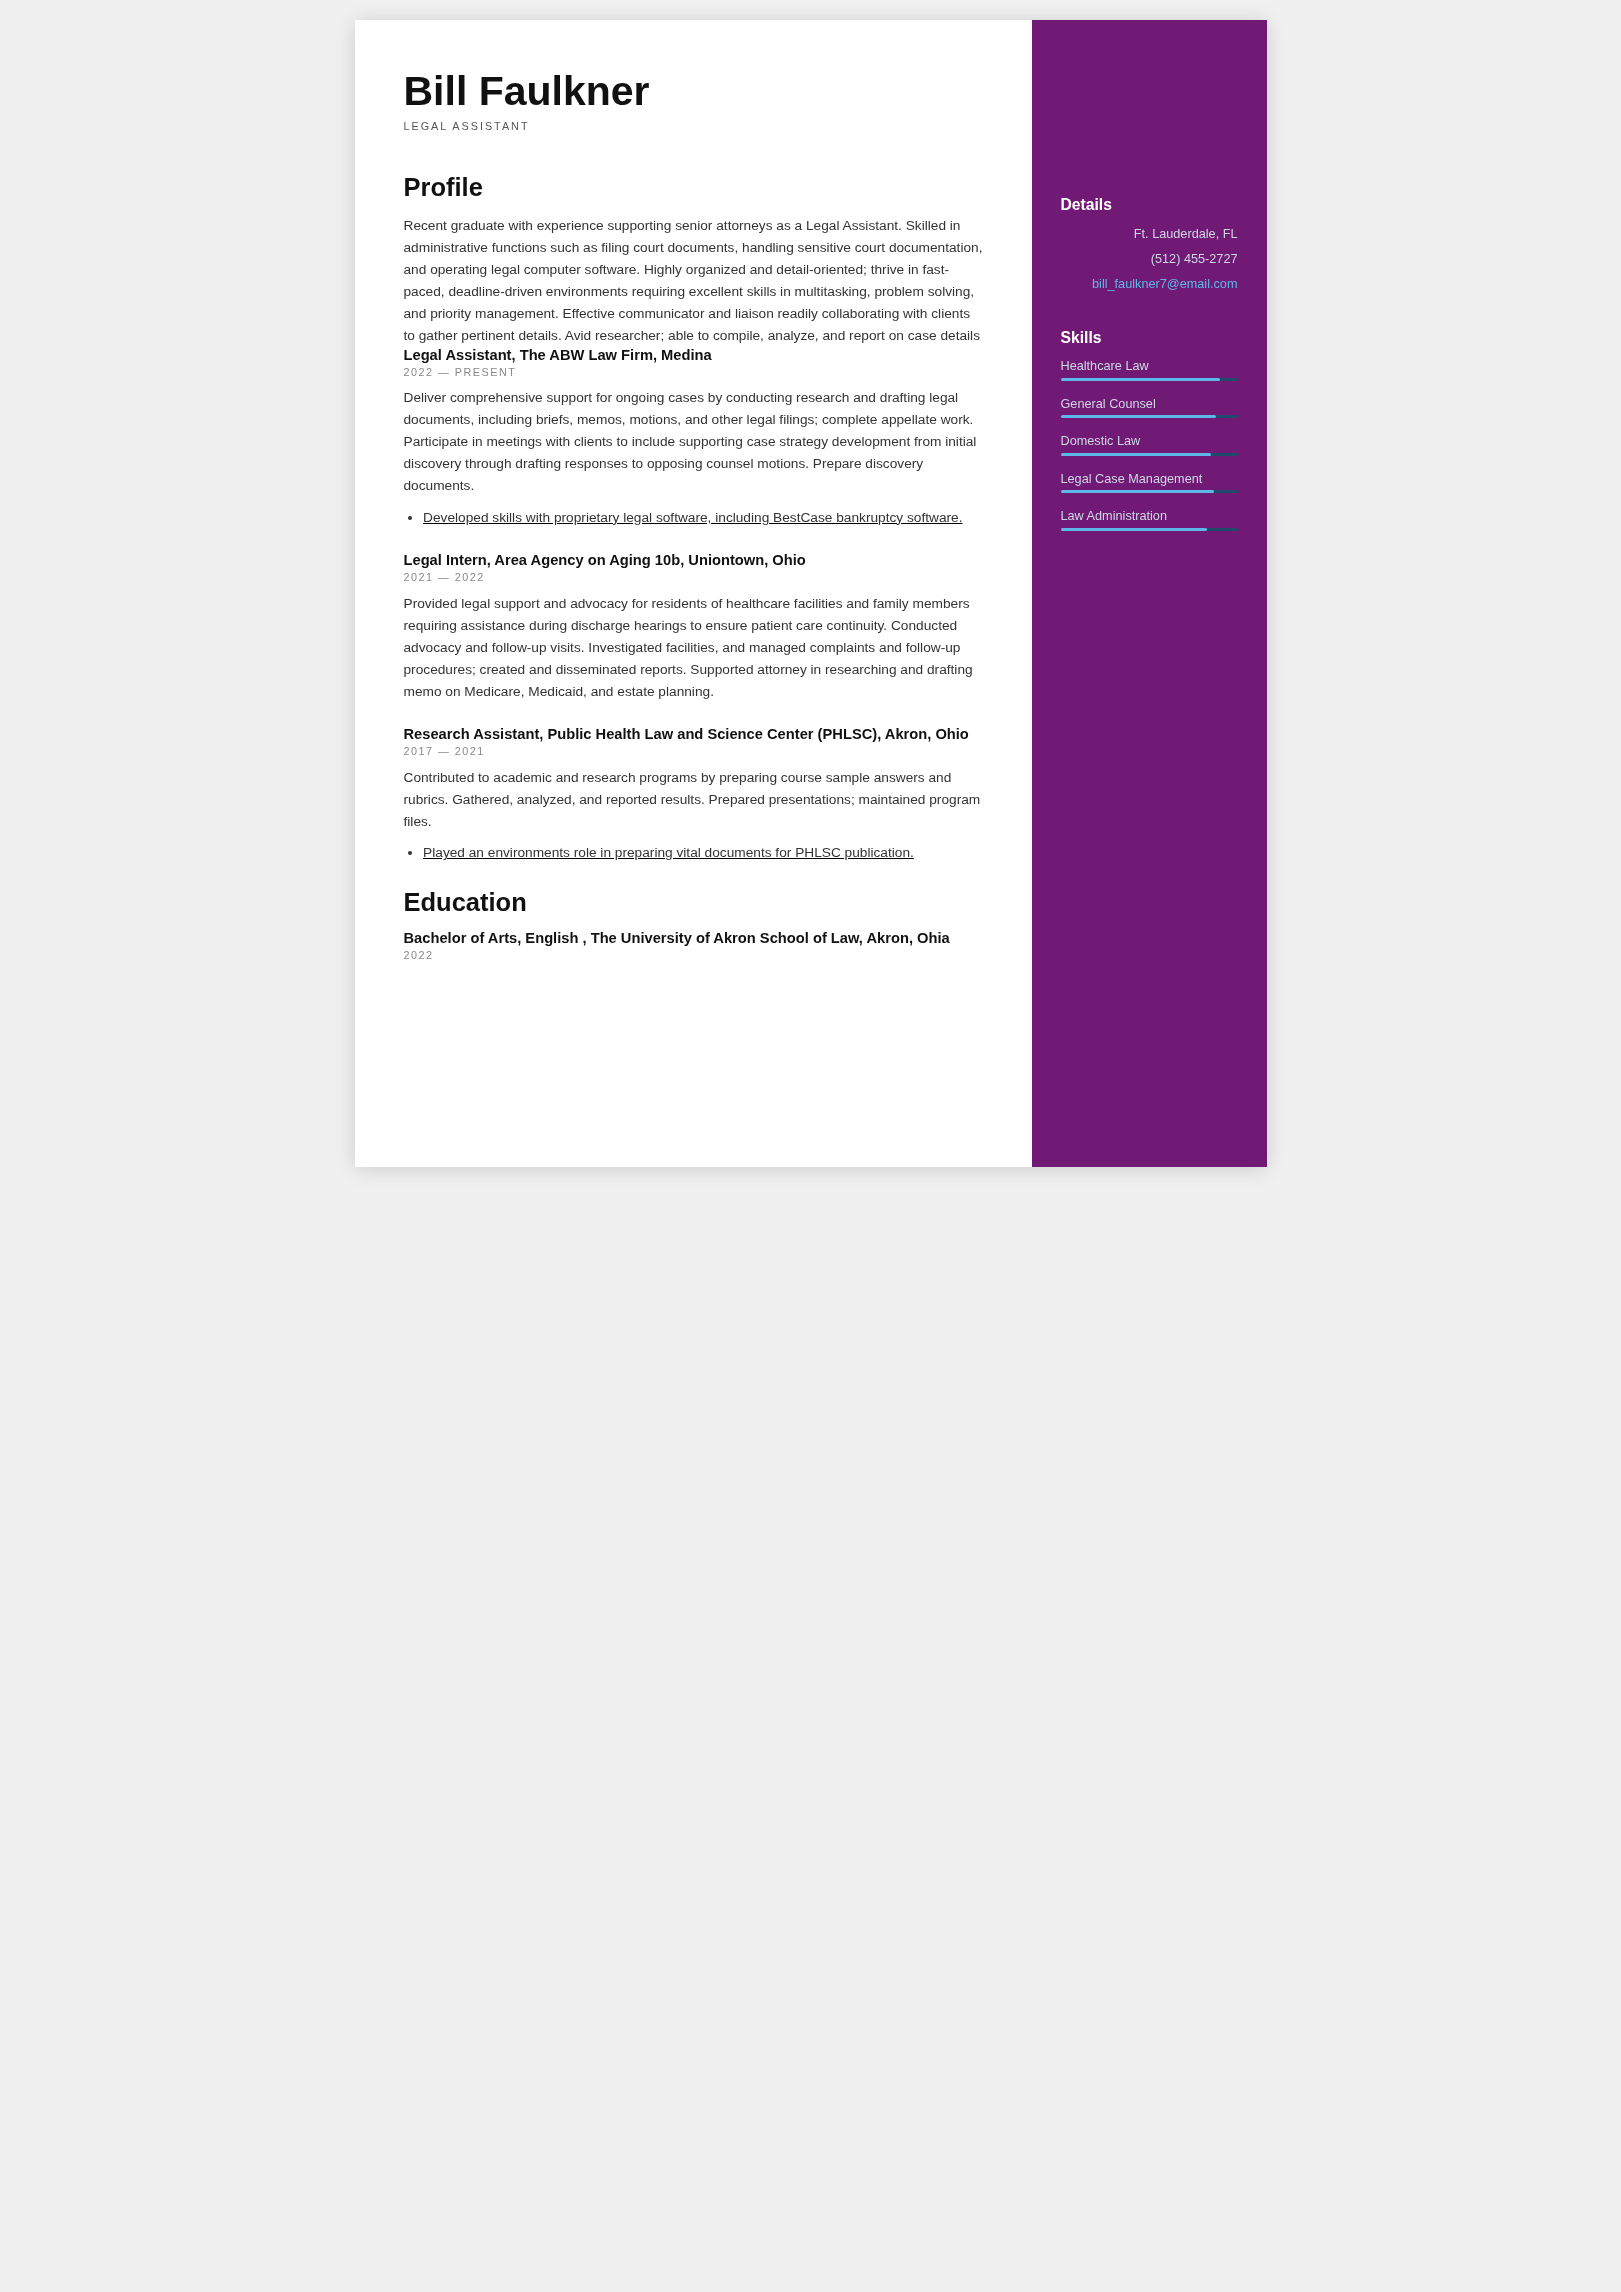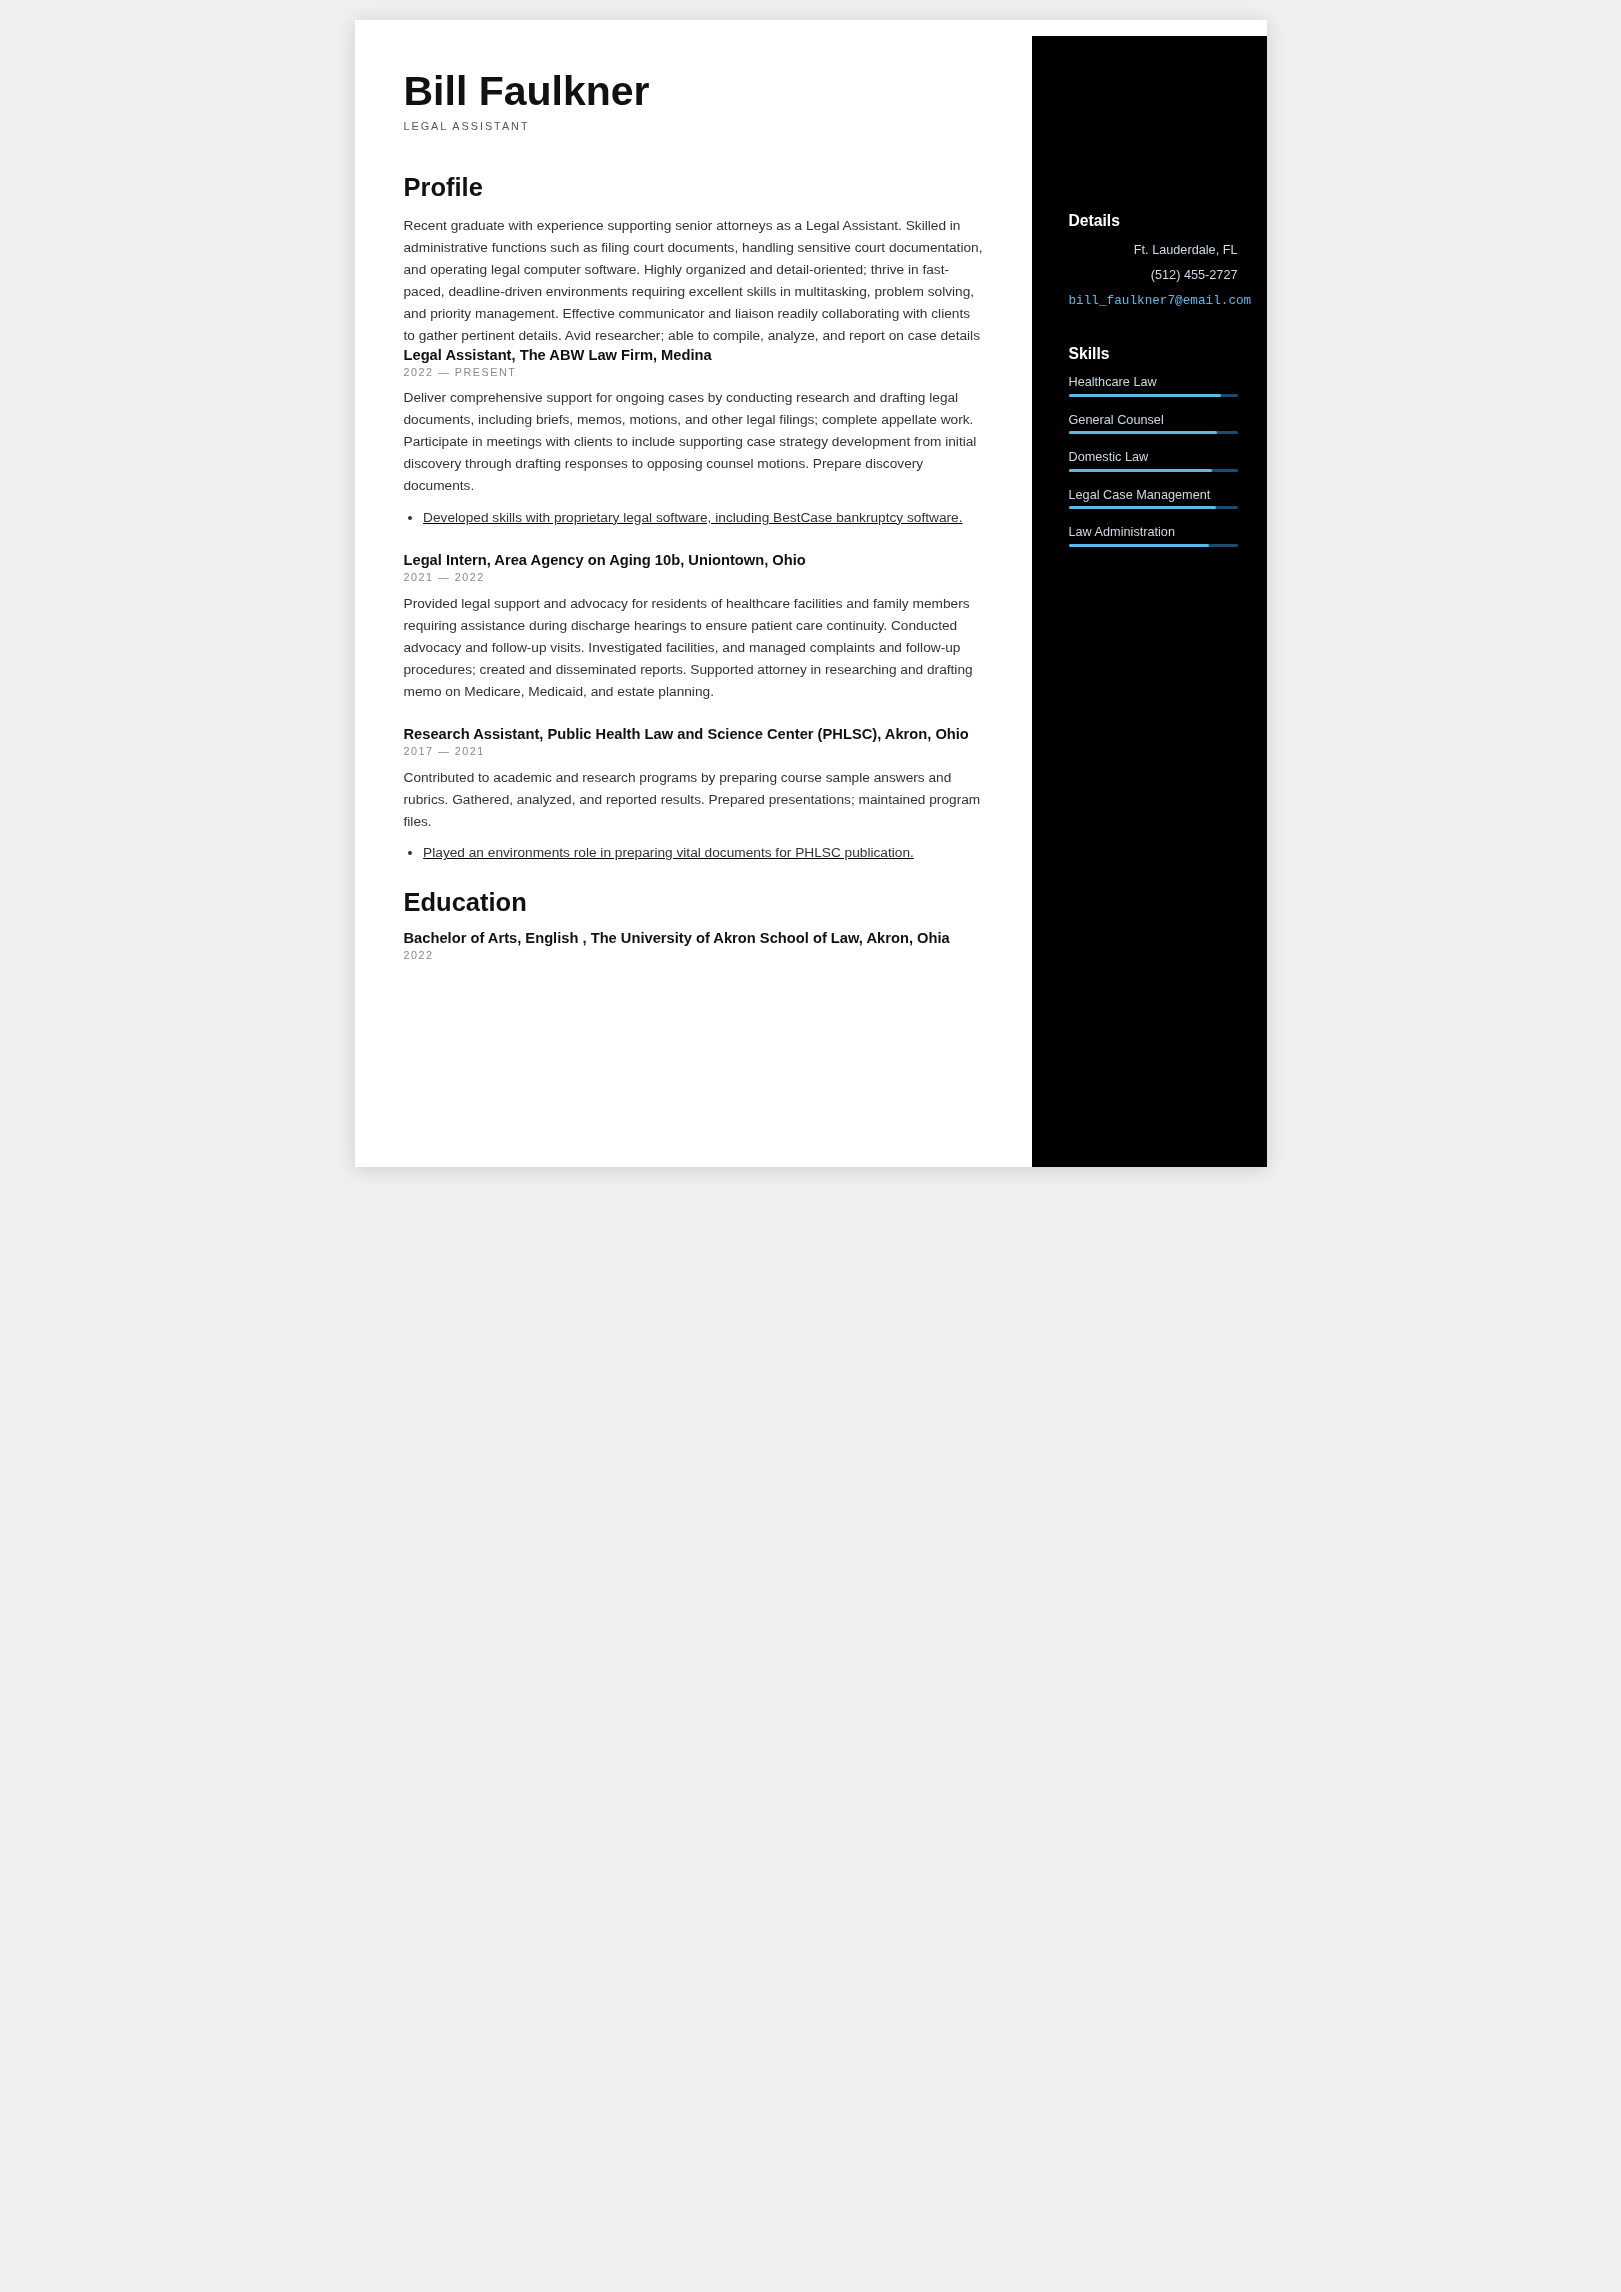--- a/index.html
+++ b/index.html
@@ -19,25 +19,24 @@
       box-shadow: 0 2px 19.6px rgba(0,0,0,0.15);
       margin: 19.6px auto;
     }
     .main-content {
       flex: 1;
       padding: 49px 49px 66px 49px;
       background: #fff;
     }
     .sidebar {
       width: 235px;
-      background: #000000;
-      padding: 176px 29px 39px 37px;
+      background: #701a75;
+      padding: 176px 29px 39px 29px;
       color: #fff;
       flex-shrink: 0;
-      margin-top: 16px;
     }
     
     .name {
       font-size: 41px;
       font-weight: 900;
       color: #111;
       line-height: 1.1;
       margin-bottom: 5.9px;
     }
     .job-title {
@@ -120,21 +119,20 @@
       font-size: 12.7px;
       color: #cdd8e3;
       margin-bottom: 5.9px;
       line-height: 1.5;
       text-align: right;
     }
     .sidebar-link {
       color: #5db8e8;
       text-decoration: none;
       font-size: 12.7px;
-      font-family: Liberation Mono, monospace;
     }
     .sidebar-block {
       margin-bottom: 35px;
     }
     .skill-label {
       font-size: 12.7px;
       color: #cdd8e3;
       margin-bottom: 4.9px;
     }
     .skill-bar-outer {

